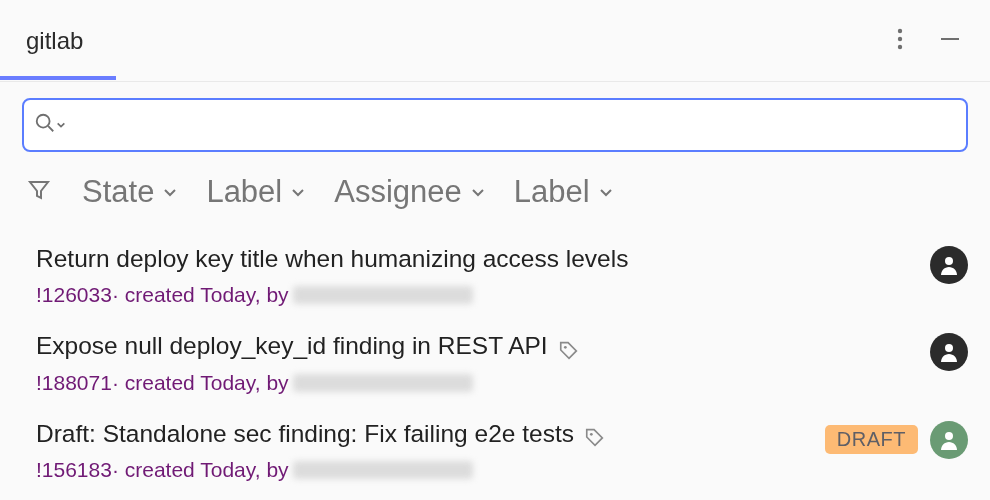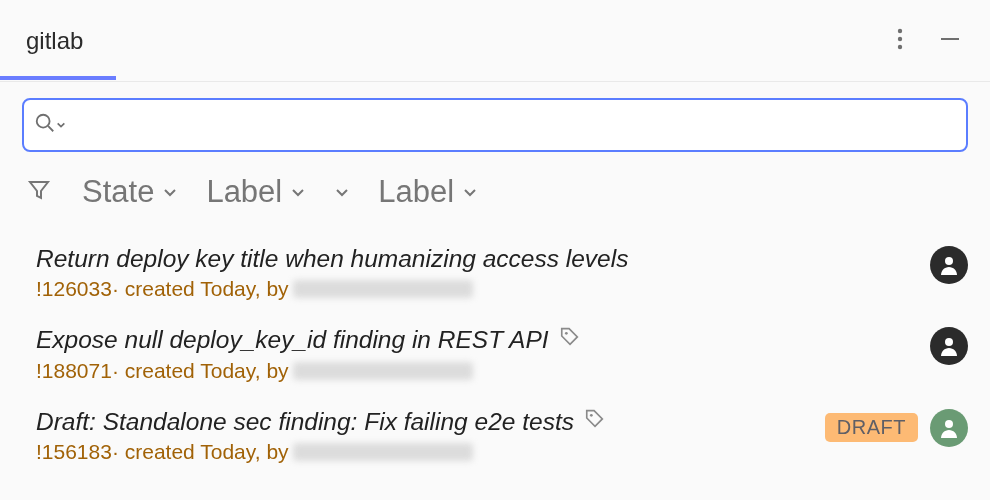--- a/index.html
+++ b/index.html
@@ -102,32 +102,31 @@
   .list { padding: 10px 0 0 0; }
   .mr-row {
     display: flex;
     align-items: flex-start;
     padding: 12px 22px 12px 36px;
     gap: 14px;
   }
   .mr-main { flex: 1; min-width: 0; }
   .mr-title-line {
     display: flex;
-    align-items: flex-start;
+    align-items: flex-end;
     gap: 10px;
     font-size: 24.5px;
     color: #222;
-    font-style: italic;
   }
   .mr-title { line-height: 1.2; cursor: pointer; }
   .label-glyph { color: #8a8a8a; display: flex; align-items: center; }
   .mr-meta {
-    margin-top: 4px;
+    margin-top: 10px;
     font-size: 21px;
-    color: #a16207;
+    color: #701a75;
     display: flex;
     align-items: center;
     gap: 0;
   }
   .mr-meta .blurred {
     display: inline-block;
     width: 180px;
     height: 18px;
     margin-left: 4px;
     border-radius: 4px;
@@ -225,20 +224,21 @@
     </div>
     <div class="filter-pill">
       <span>Label</span>
       <span class="chev">
         <svg width="16" height="16" viewBox="0 0 16 16" fill="none" stroke="currentColor" stroke-width="2">
           <polyline points="3,6 8,11 13,6"></polyline>
         </svg>
       </span>
     </div>
     <div class="filter-pill">
+      <span>Assignee</span>
       <span class="chev">
         <svg width="16" height="16" viewBox="0 0 16 16" fill="none" stroke="currentColor" stroke-width="2">
           <polyline points="3,6 8,11 13,6"></polyline>
         </svg>
       </span>
     </div>
     <div class="filter-pill">
       <span>Label</span>
       <span class="chev">
         <svg width="16" height="16" viewBox="0 0 16 16" fill="none" stroke="currentColor" stroke-width="2">

